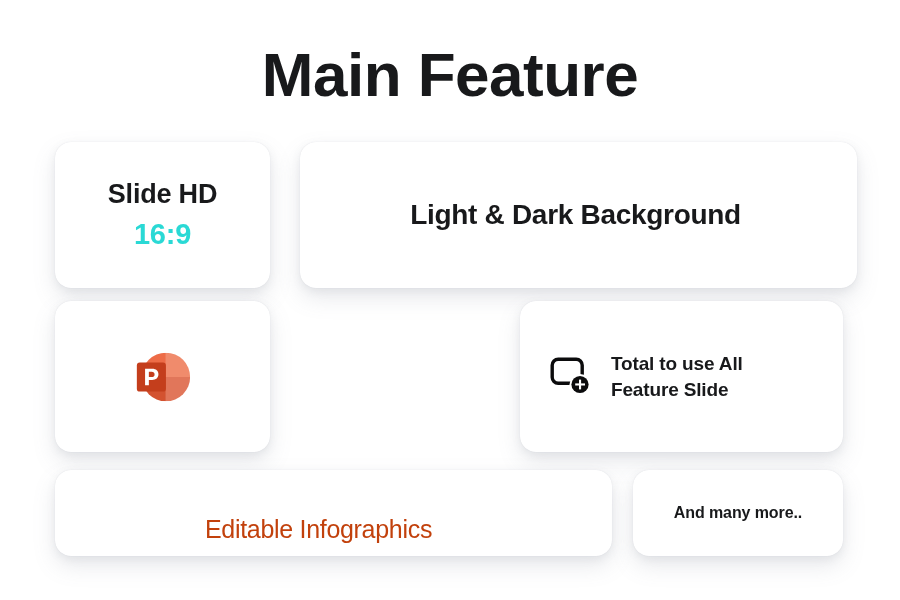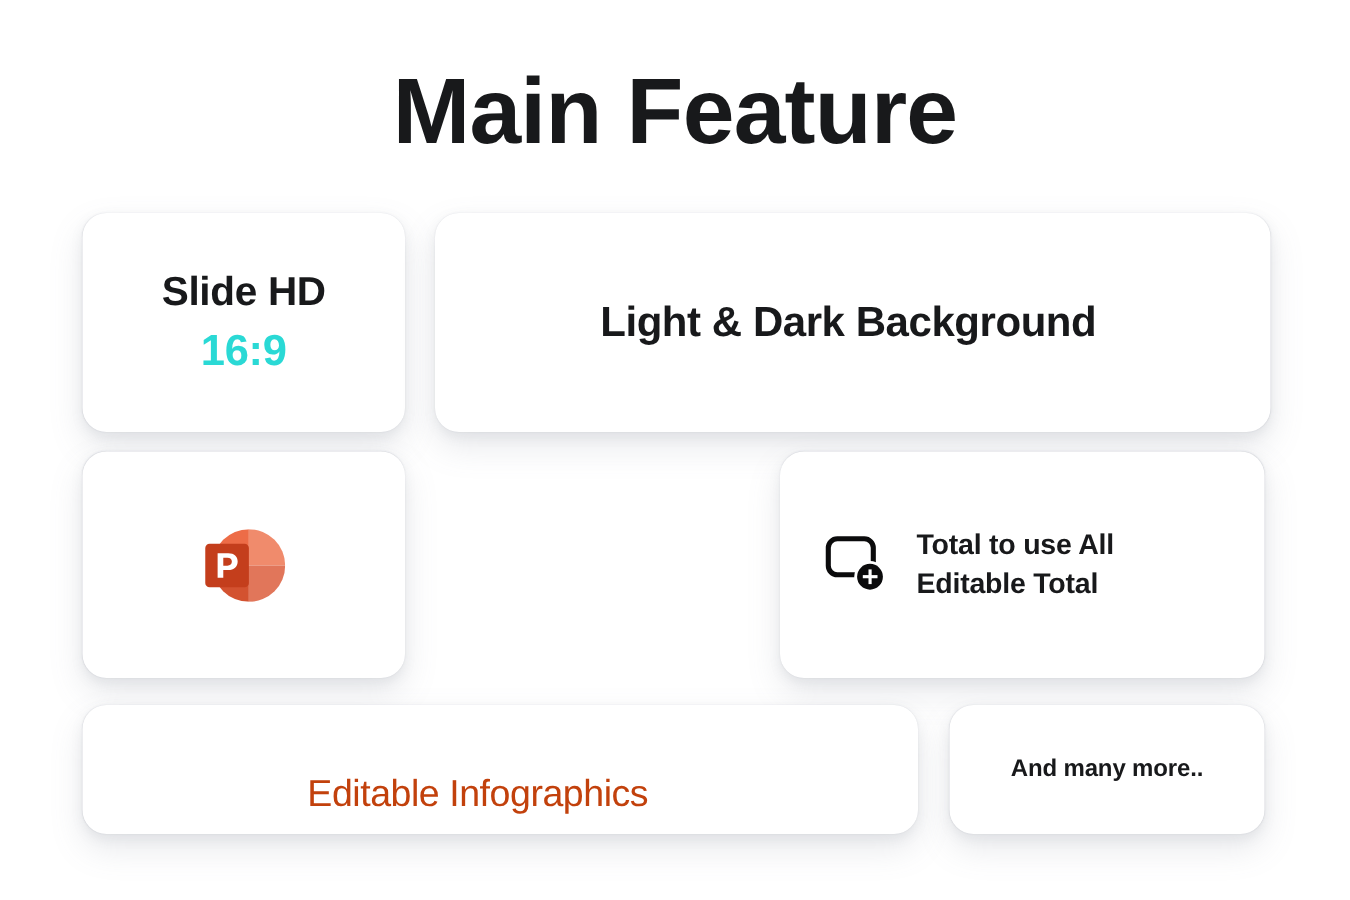--- a/index.html
+++ b/index.html
@@ -78,21 +78,21 @@
   .fullhd-ratio {
     font-size: 29px;
     font-weight: 700;
     color: #2ad9d5;
     letter-spacing: -0.2px;
     line-height: 1.2;
     margin-top: 7px;
   }
 
   #card-light-dark {
-    left: 290px;
+    left: 300px;
     top: 142px;
     width: 557px;
     height: 146px;
     text-align: right;
   }
   .lightdark-label {
     font-size: 28px;
     font-weight: 700;
     color: #18191b;
     letter-spacing: -0.3px;
@@ -242,21 +242,21 @@
         <svg class="plus-rect-icon" viewBox="0 0 44 40" xmlns="http://www.w3.org/2000/svg" aria-hidden="true">
           <rect x="2.2" y="2.2" width="30" height="24" rx="6" ry="6" fill="none" stroke="#0B0B0C" stroke-width="3.4"></rect>
           <circle cx="30" cy="27.5" r="10.5" fill="#FFFFFF"></circle>
           <circle cx="30" cy="27.5" r="8.6" fill="#0B0B0C"></circle>
           <rect x="29" y="22.6" width="2.1" height="9.8" fill="#FFFFFF"></rect>
           <rect x="25.2" y="26.4" width="9.8" height="2.1" fill="#FFFFFF"></rect>
         </svg>
       </span>
       <span class="easy-text">
         <span class="line">Total to use All</span>
-        <span class="line">Editable Total</span>
+        <span class="line">Feature Slide</span>
       </span>
     </div>
   </div>
 
   <div class="card" id="card-infographics">
     <div class="infographics-label">Editable Infographics</div>
   </div>
 
   <div class="card" id="card-many-more">
     <div class="many-more-label">And many more..</div>

